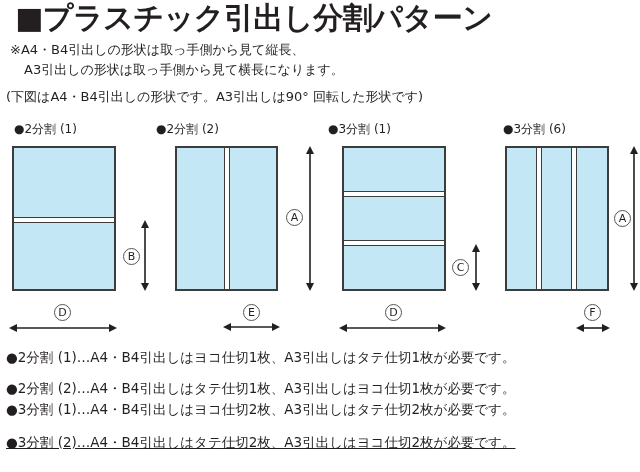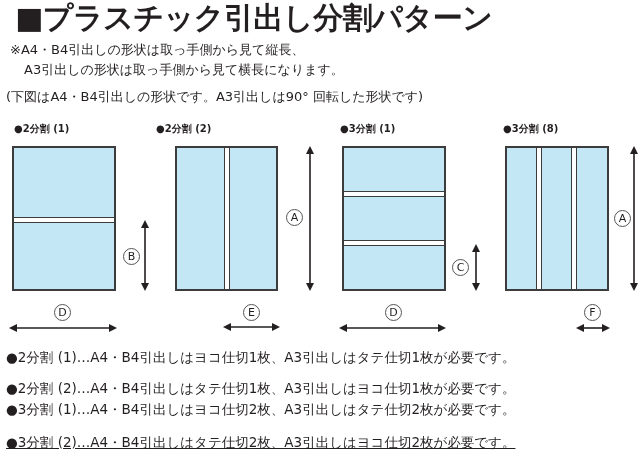--- a/index.html
+++ b/index.html
@@ -1,21 +1,21 @@
 <!DOCTYPE html>
 <html><head>
 <meta charset="utf-8">
 <style>
   html, body { margin:0; padding:0; background:#ffffff; }
   body { width:640px; height:472px; position:relative; overflow:hidden;
          font-family:"DejaVu Sans", "Liberation Sans", sans-serif; color:#231f20; }
   .abs { position:absolute; }
   .title { left:15px; top:0px; font-size:30px; font-weight:bold; letter-spacing:-0.5px; line-height:36px; white-space:nowrap; }
   .note { font-size:13px; line-height:18px; white-space:nowrap; }
-  .caption { font-size:10px; white-space:nowrap; line-height:16px;font-weight:bold; }
+  .caption { font-size:12px; white-space:nowrap; line-height:16px; }
   .desc { font-size:13.5px; white-space:nowrap; line-height:18px; left:6px; }
   .box { border:2px solid #3c3c3c; background:#c4e7f6; box-sizing:border-box; }
   .hdiv { position:absolute; left:0; right:0; height:4px; background:#fff;
           border-top:1.5px solid #3c3c3c; border-bottom:1.5px solid #3c3c3c; }
   .vdiv { position:absolute; top:0; bottom:0; width:4px; background:#fff;
           border-left:1.5px solid #3c3c3c; border-right:1.5px solid #3c3c3c; }
   .circ { width:15px; height:15px; border:1px solid #555; border-radius:50%;
           font-size:11px; line-height:15px; text-align:center; background:#fff; box-sizing:content-box; }
   svg.arrows { position:absolute; left:0; top:0; }
 </style>
@@ -23,22 +23,22 @@
 <body>
 
 <div class="abs title">■プラスチック引出し分割パターン</div>
 
 <div class="abs note" style="left:10px;top:41px;">※A4・B4引出しの形状は取っ手側から見て縦長、</div>
 <div class="abs note" style="left:24px;top:61px;">A3引出しの形状は取っ手側から見て横長になります。</div>
 <div class="abs note" style="left:6px;top:88px;text-align:right;">(下図はA4・B4引出しの形状です。A3引出しは90° 回転した形状です)</div>
 
 <div class="abs caption" style="left:14px;top:121px;">●2分割 (1)</div>
 <div class="abs caption" style="left:156px;top:121px;">●2分割 (2)</div>
-<div class="abs caption" style="left:340px;top:121px;text-align:right;">●3分割 (1)</div>
-<div class="abs caption" style="left:503px;top:121px;">●3分割 (8)</div>
+<div class="abs caption" style="left:328px;top:121px;text-align:right;">●3分割 (1)</div>
+<div class="abs caption" style="left:503px;top:121px;">●3分割 (6)</div>
 
 <div class="abs box" style="left:12px;top:146px;width:104px;height:145px;">
   <div class="hdiv" style="top:69px;"></div>
 </div>
 
 <div class="abs box" style="left:175px;top:146px;width:103px;height:145px;">
   <div class="vdiv" style="left:47px;"></div>
 </div>
 
 <div class="abs box" style="left:342px;top:146px;width:104px;height:145px;">

